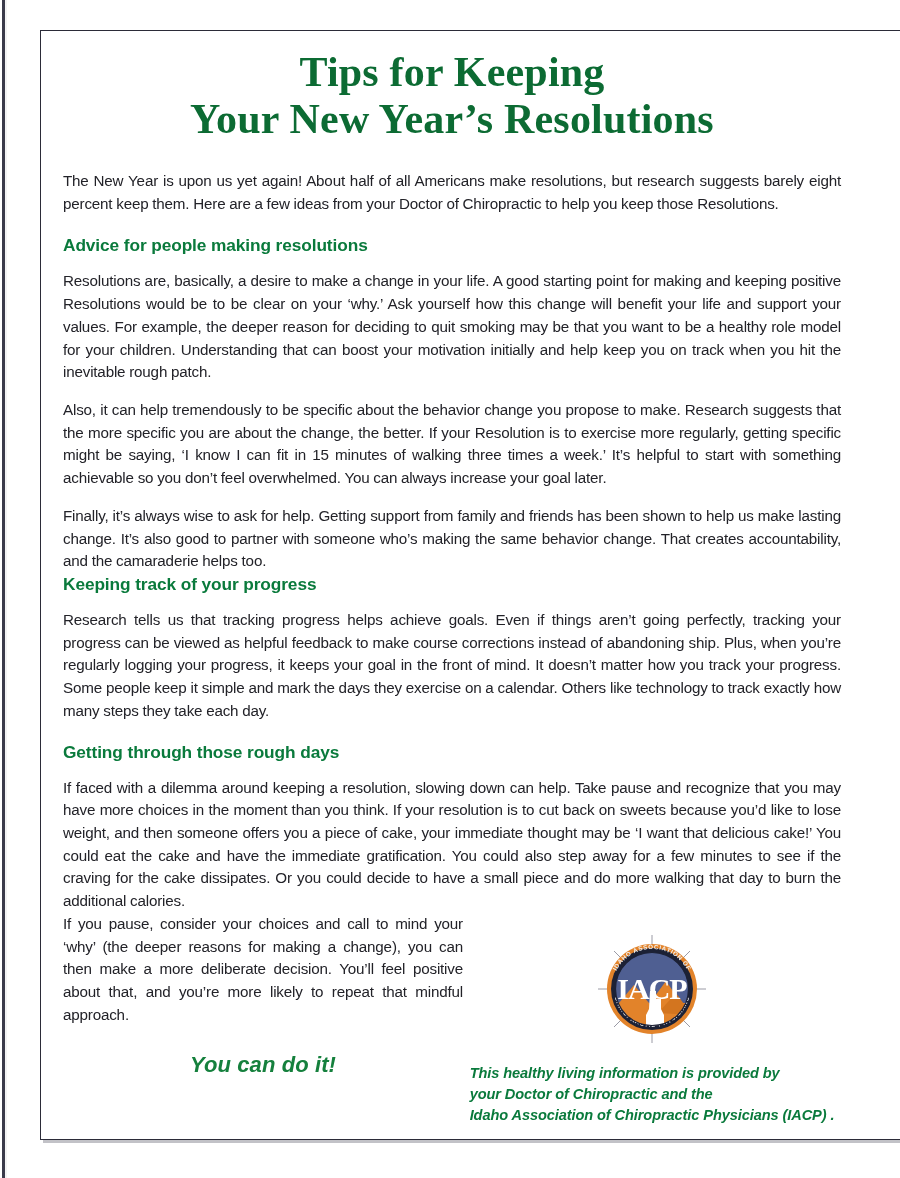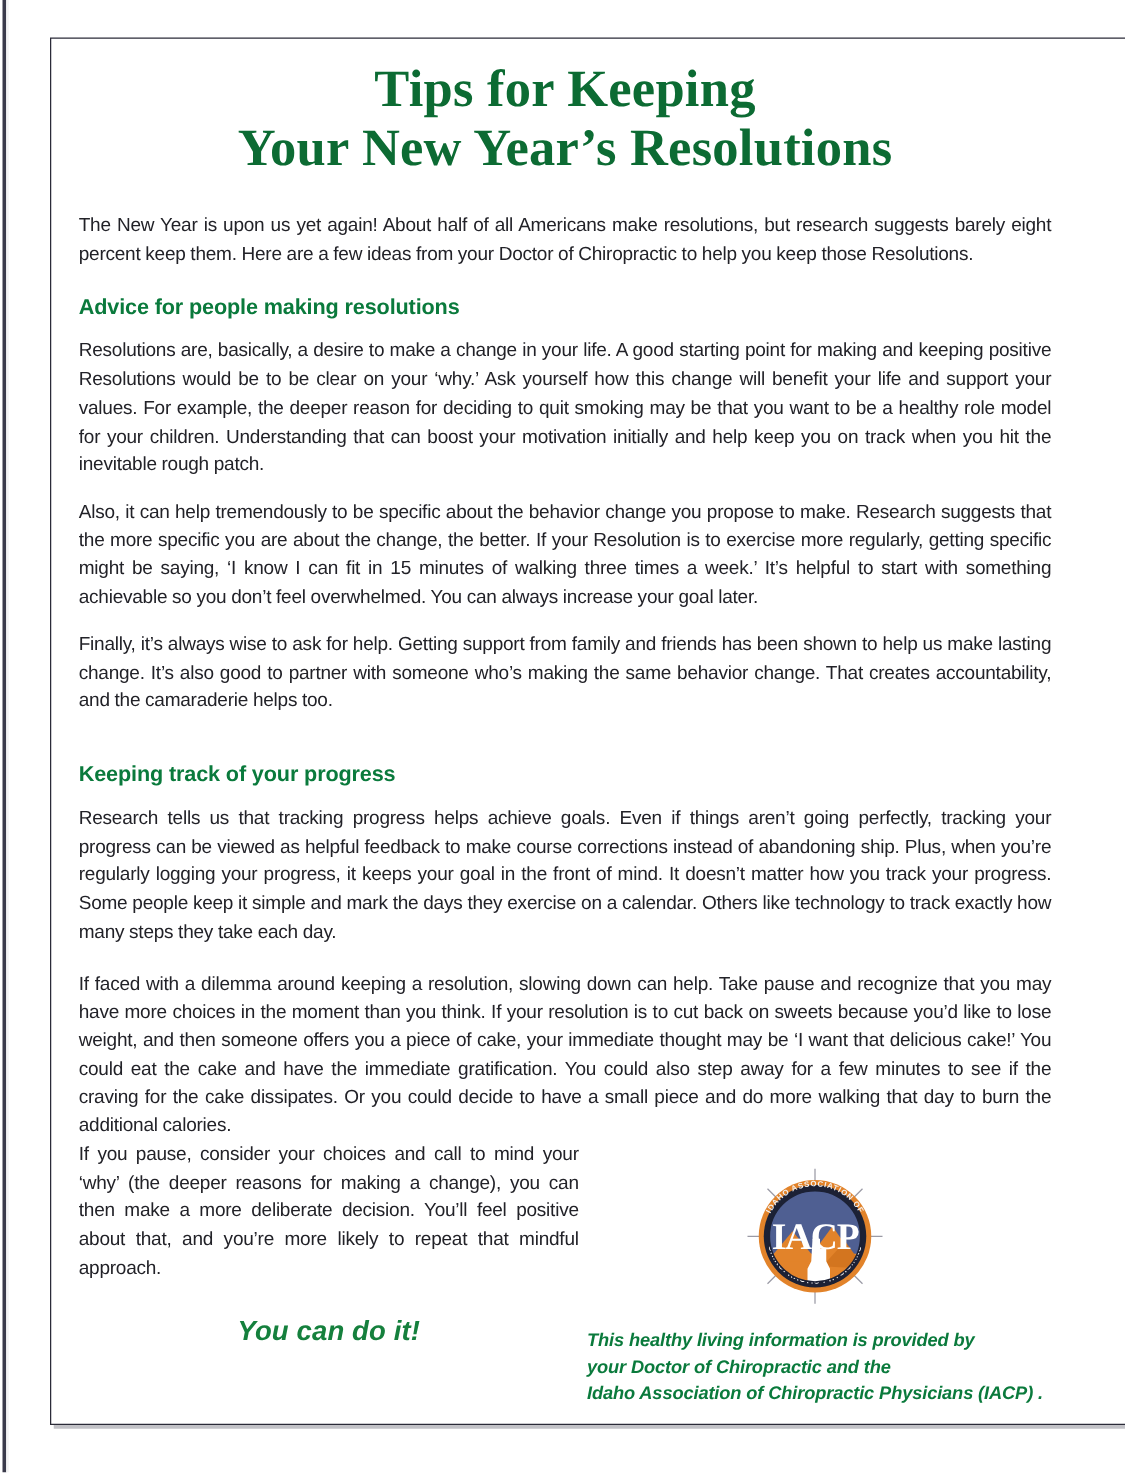--- a/index.html
+++ b/index.html
@@ -147,25 +147,26 @@
     <h1 class="title">
       <span>Tips for Keeping</span>
       <span class="l2">Your New Year’s Resolutions</span>
     </h1>
 
     <p class="para" style="margin-top:26px;margin-bottom:20px;">The New Year is upon us yet again! About half of all Americans make resolutions, but research suggests barely eight percent keep them. Here are a few ideas from your Doctor of Chiropractic to help you keep those Resolutions.</p>
 
     <h2 class="section-head">Advice for people making resolutions</h2>
     <p class="para">Resolutions are, basically, a desire to make a change in your life. A good starting point for making and keeping positive Resolutions would be to be clear on your ‘why.’ Ask yourself how this change will benefit your life and support your values. For example, the deeper reason for deciding to quit smoking may be that you want to be a healthy role model for your children. Understanding that can boost your motivation initially and help keep you on track when you hit the inevitable rough patch.</p>
     <p class="para">Also, it can help tremendously to be specific about the behavior change you propose to make. Research suggests that the more specific you are about the change, the better. If your Resolution is to exercise more regularly, getting specific might be saying, ‘I know I can fit in 15 minutes of walking three times a week.’ It’s helpful to start with something achievable so you don’t feel overwhelmed. You can always increase your goal later.</p>
-    <p class="para" style="margin-bottom:36px;">Finally, it’s always wise to ask for help. Getting support from family and friends has been shown to help us make lasting change. It’s also good to partner with someone who’s making the same behavior change. That creates accountability, and the camaraderie helps too.</p>
+    <p class="para" style="margin-bottom:1px;">Finally, it’s always wise to ask for help. Getting support from family and friends has been shown to help us make lasting change. It’s also good to partner with someone who’s making the same behavior change. That creates accountability, and the camaraderie helps too.</p>
 
     <h2 class="section-head">Keeping track of your progress</h2>
     <p class="para" style="margin-bottom:19px;">Research tells us that tracking progress helps achieve goals. Even if things aren’t going perfectly, tracking your progress can be viewed as helpful feedback to make course corrections instead of abandoning ship. Plus, when you’re regularly logging your progress, it keeps your goal in the front of mind. It doesn’t matter how you track your progress. Some people keep it simple and mark the days they exercise on a calendar. Others like technology to track exactly how many steps they take each day.</p>
 
+    <h2 class="section-head">Getting through those rough days</h2>
     <p class="para" style="margin-bottom:0px;">If faced with a dilemma around keeping a resolution, slowing down can help. Take pause and recognize that you may have more choices in the moment than you think. If your resolution is to cut back on sweets because you’d like to lose weight, and then someone offers you a piece of cake, your immediate thought may be ‘I want that delicious cake!’ You could eat the cake and have the immediate gratification. You could also step away for a few minutes to see if the craving for the cake dissipates. Or you could decide to have a small piece and do more walking that day to burn the additional calories.</p>
 
     <div class="bottom">
 
       <div class="bottom-left">
         <p class="para" style="margin-bottom:0;">If you pause, consider your choices and call to mind your ‘why’ (the deeper reasons for making a change), you can then make a more deliberate decision. You’ll feel positive about that, and you’re more likely to repeat that mindful approach.</p>
         <div class="youcan">You can do it!</div>
       </div>
 
       <div class="bottom-right">

